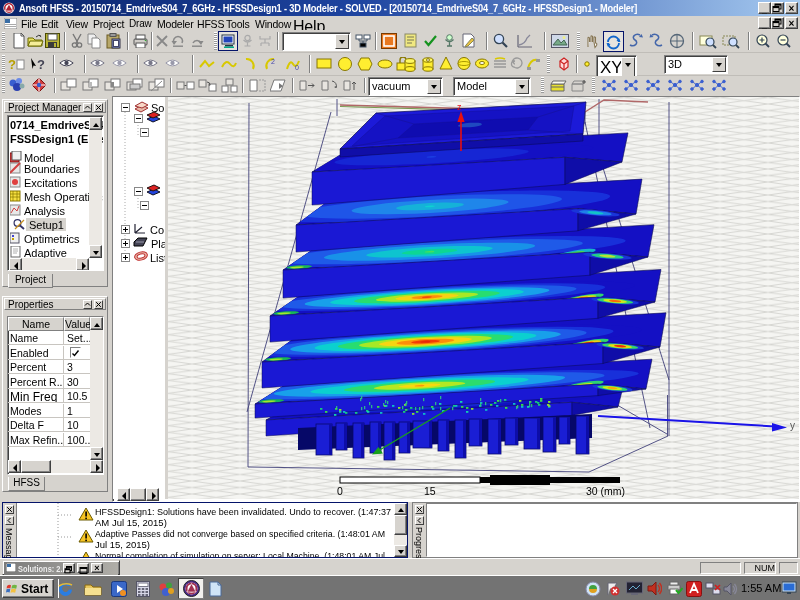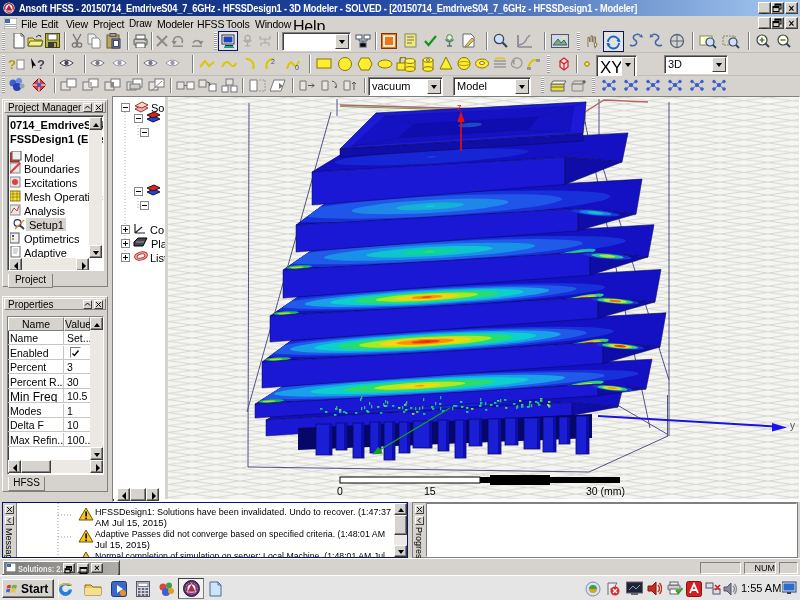--- a/index.html
+++ b/index.html
@@ -1119,21 +1119,21 @@
           <rect x="1" y="2.8" width="5" height="1.4" fill="#000"></rect>
         </svg></div>
     <div class="abs wbtn" style="left:74px;top:2px;width:12px;height:10px;"><svg width="9" height="7" viewBox="0 0 9 7">
           <rect x="1" y="0.5" width="7" height="6" fill="none" stroke="#000"></rect>
           <rect x="1" y="0.5" width="7" height="1.5" fill="#000"></rect>
         </svg></div>
     <div class="abs wbtn" style="left:88px;top:2px;width:12px;height:10px;font-size:9px;line-height:9px;">×</div>
   </div>
 </div>
 
-<div class="abs" id="taskbar" style="left:0;top:575px;width:800px;height:25px;background:#e5e5e5;border-top:1px solid #fff;">
+<div class="abs" id="taskbar" style="left:0;top:575px;width:800px;height:25px;background:#737373;border-top:1px solid #fff;">
   <div class="abs sbtn" style="left:2px;top:3px;width:52px;height:19px;">
     <svg class="abs" style="left:3px;top:2px" width="14" height="13" viewBox="0 0 14 13">
         <g>
           <path d="M1 4 Q3 2 5 3.2 L4.4 6.4 Q2.3 5.4 0.6 6.6z" fill="#e03a2f"></path>
           <path d="M6 3.4 Q8.5 2 11 3.4 L10.2 6.8 Q8 5.6 5.4 6.6z" fill="#6fb544"></path>
           <path d="M0.5 7.3 Q2.3 6.2 4.3 7.1 L3.6 10.4 Q1.8 9.6 0 10.4z" fill="#3a6fc0"></path>
           <path d="M5.2 7.3 Q7.7 6.2 10 7.3 L9.2 10.8 Q7 9.8 4.5 10.7z" fill="#f3c03f"></path>
         </g>
       </svg>
     <div class="abs" style="left:18px;top:2px;font-weight:bold;font-size:12px;">Start</div>

